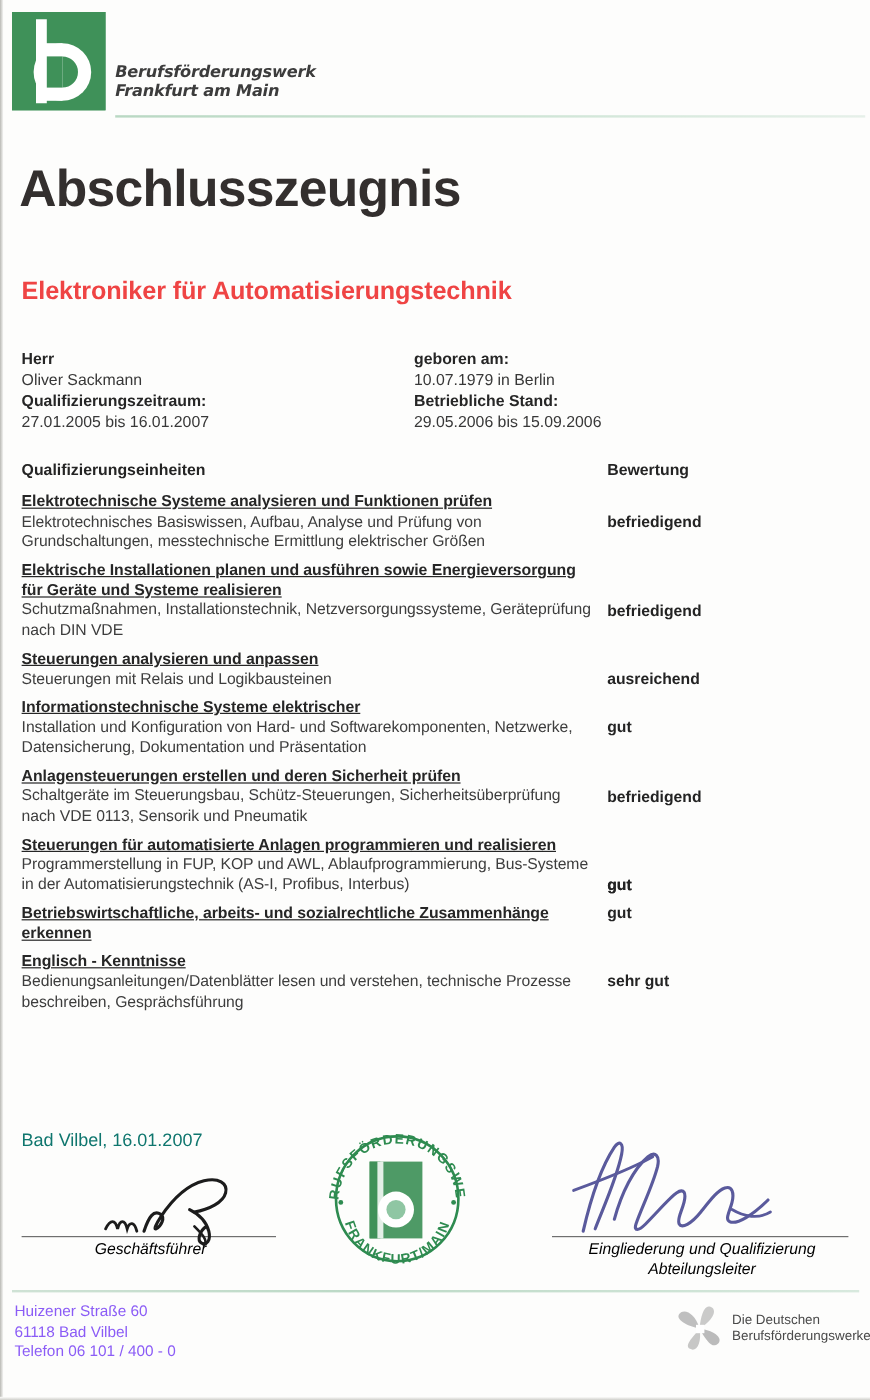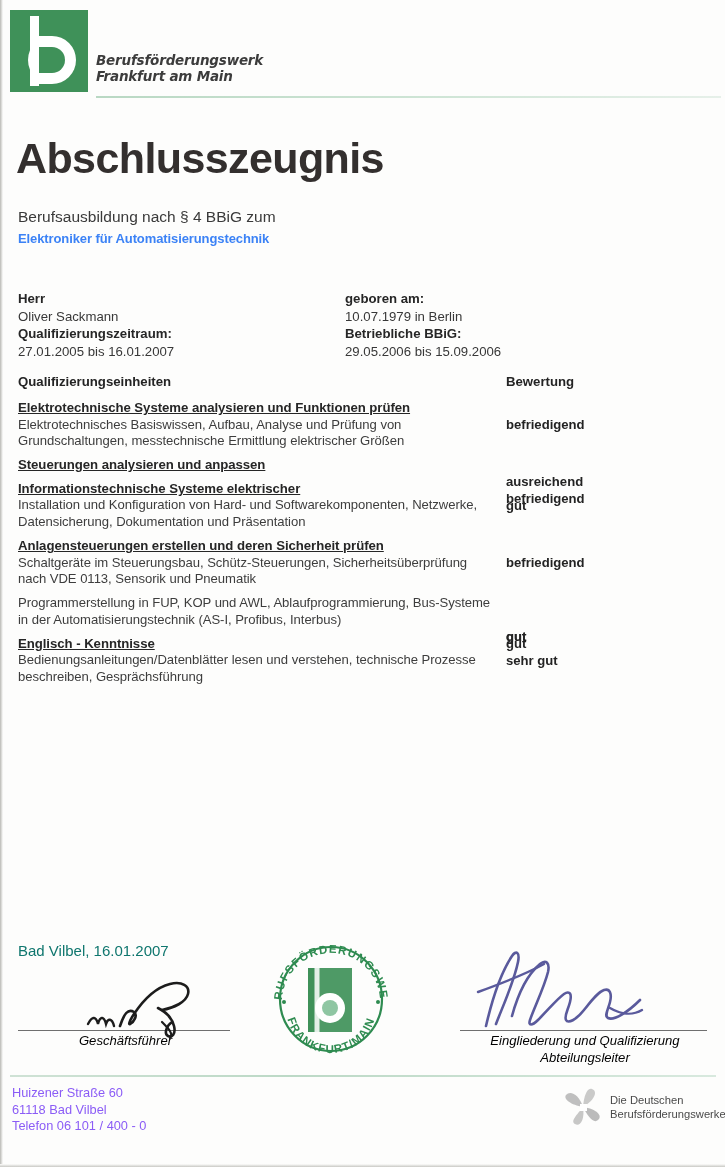--- a/index.html
+++ b/index.html
@@ -75,42 +75,42 @@
   }
   .subtitle-1 {
     position: absolute;
     left: 18px; top: 208px;
     font-size: 15.5px;
     color: #3a3a3a;
   }
   .subtitle-2 {
     position: absolute;
     left: 18px; top: 231px;
-    font-size: 13px;
+    font-size: 21px;
     font-weight: bold;
-    color: #3b82f6;
+    color: #ef4444;
     letter-spacing: -0.1px;
   }
 
   
   .person-col {
     position: absolute;
     font-size: 13.2px;
     line-height: 17.6px;
     color: #333;
   }
   .person-left { left: 18px; top: 290px; }
   .person-right { left: 345px; top: 290px; }
   .person-col .lbl { font-weight: bold; color: #262626; }
   .person-col .val { color: #383838; }
 
   
   .table {
     position: absolute;
-    left: 18px; top: 374px;
+    left: 18px; top: 384px;
     width: 690px;
   }
   .thead {
     position: relative;
     height: 26px;
   }
   .th-units {
     position: absolute; left: 0; top: 0;
     font-size: 13.2px; font-weight: bold; color: #242424;
   }
@@ -234,55 +234,59 @@
       </svg>
     </div>
     <div class="org-name">
       <div>Berufsförderungswerk</div>
       <div>Frankfurt am Main</div>
     </div>
     <div class="header-rule"></div>
   </div>
 
   <div class="title">Abschlusszeugnis</div>
-  <div class="subtitle-1">Berufsausbildung nach § 4 BBiG zum</div>
   <div class="subtitle-2">Elektroniker für Automatisierungstechnik</div>
 
   <div class="person-col person-left">
     <div class="lbl">Herr</div>
     <div class="val">Oliver Sackmann</div>
     <div class="lbl">Qualifizierungszeitraum:</div>
     <div class="val">27.01.2005 bis 16.01.2007</div>
   </div>
   <div class="person-col person-right">
     <div class="lbl">geboren am:</div>
     <div class="val">10.07.1979 in Berlin</div>
-    <div class="lbl">Betriebliche BBiG:</div>
+    <div class="lbl">Betriebliche Stand:</div>
     <div class="val">29.05.2006 bis 15.09.2006</div>
   </div>
 
   <div class="table">
     <div class="thead">
       <div class="th-units">Qualifizierungseinheiten</div>
       <div class="th-grade">Bewertung</div>
     </div>
     <div id="rows-host">
         <div class="row">
           <div class="row-desc">
             <div class="unit-title">Elektrotechnische Systeme analysieren und Funktionen prüfen</div>
             <div class="unit-detail">Elektrotechnisches Basiswissen, Aufbau, Analyse und Prüfung von Grundschaltungen, messtechnische Ermittlung elektrischer Größen</div>
           </div>
           <div class="grade" style="top: 17px;">befriedigend</div>
         </div>
         <div class="row">
+          <div class="row-desc">
+            <div class="unit-title">Elektrische Installationen planen und ausführen sowie Energieversorgung für Geräte und Systeme realisieren</div>
+            <div class="unit-detail">Schutzmaßnahmen, Installationstechnik, Netzversorgungssysteme, Geräteprüfung nach DIN VDE</div>
+          </div>
           <div class="grade" style="top: 34px;">befriedigend</div>
         </div>
         <div class="row">
           <div class="row-desc">
             <div class="unit-title">Steuerungen analysieren und anpassen</div>
+            <div class="unit-detail">Steuerungen mit Relais und Logikbausteinen</div>
           </div>
           <div class="grade" style="top: 17px;">ausreichend</div>
         </div>
         <div class="row">
           <div class="row-desc">
             <div class="unit-title">Informationstechnische Systeme elektrischer</div>
             <div class="unit-detail">Installation und Konfiguration von Hard- und Softwarekomponenten, Netzwerke, Datensicherung, Dokumentation und Präsentation</div>
           </div>
           <div class="grade" style="top: 17px;">gut</div>
         </div>
@@ -291,25 +295,29 @@
             <div class="unit-title">Anlagensteuerungen erstellen und deren Sicherheit prüfen</div>
             <div class="unit-detail">Schaltgeräte im Steuerungsbau, Schütz-Steuerungen, Sicherheitsüberprüfung nach VDE 0113, Sensorik und Pneumatik</div>
           </div>
           <div class="grade" style="top: 17px;">befriedigend</div>
         </div>
         <div class="row">
           <div class="grade" style="top: 34px;">gut</div>
         </div>
         <div class="row">
           <div class="row-desc">
+            <div class="unit-title">Steuerungen für automatisierte Anlagen programmieren und realisieren</div>
             <div class="unit-detail">Programmerstellung in FUP, KOP und AWL, Ablaufprogrammierung, Bus-Systeme in der Automatisierungstechnik (AS-I, Profibus, Interbus)</div>
           </div>
           <div class="grade" style="top: 34px;">gut</div>
         </div>
         <div class="row">
+          <div class="row-desc">
+            <div class="unit-title">Betriebswirtschaftliche, arbeits- und sozialrechtliche Zusammenhänge erkennen</div>
+          </div>
           <div class="grade" style="top: 0px;">gut</div>
         </div>
         <div class="row">
           <div class="row-desc">
             <div class="unit-title">Englisch - Kenntnisse</div>
             <div class="unit-detail">Bedienungsanleitungen/Datenblätter lesen und verstehen, technische Prozesse beschreiben, Gesprächsführung</div>
           </div>
           <div class="grade" style="top: 17px;">sehr gut</div>
         </div>
       </div>

